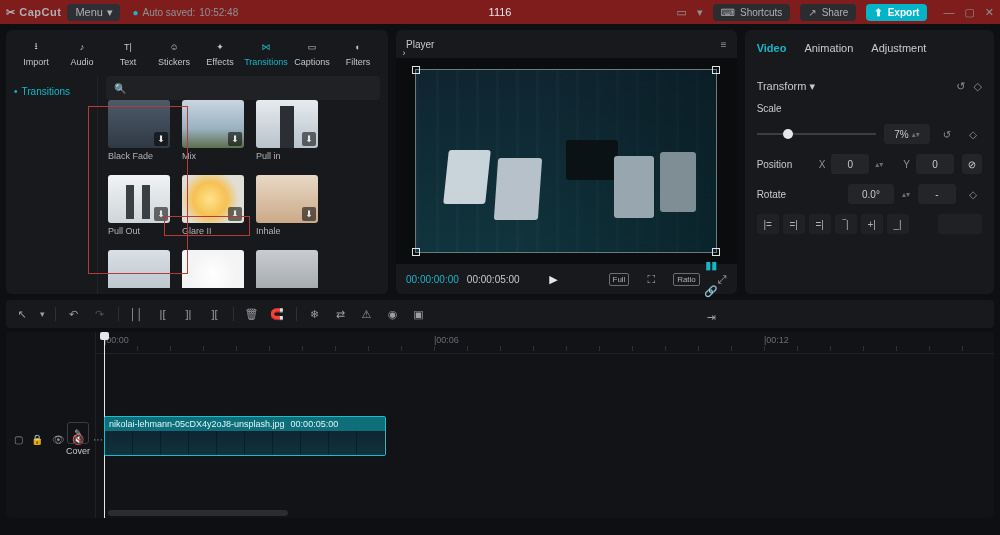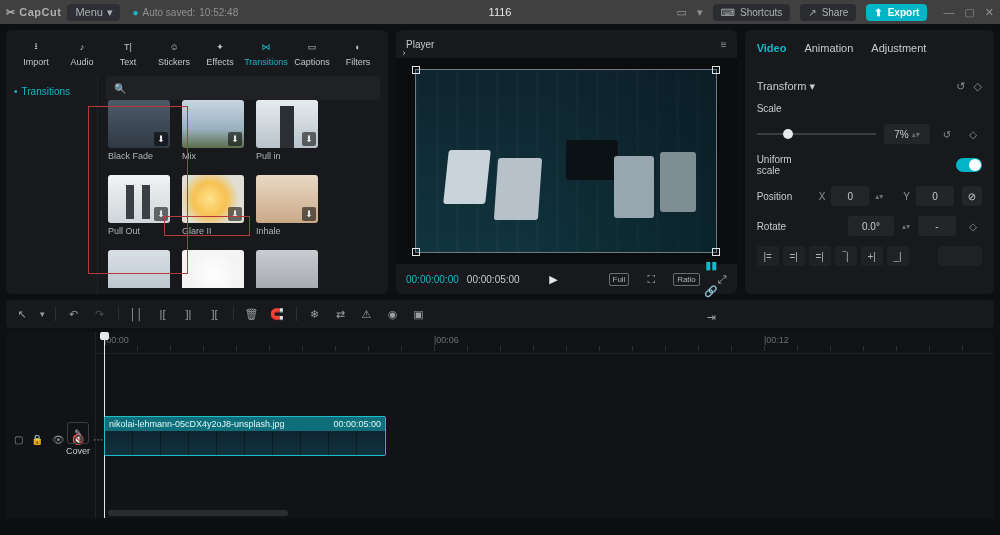--- a/index.html
+++ b/index.html
@@ -1,20 +1,20 @@
 <!DOCTYPE html>
 <html><head>
 <meta charset="utf-8">
 <style>
   * { box-sizing: border-box; margin: 0; padding: 0; font-family: -apple-system, BlinkMacSystemFont, "Segoe UI", Arial, sans-serif; }
   html, body { width: 1000px; height: 535px; background:#0e0f12; color:#c8cacc; overflow:hidden; }
   body { font-size:11px; }
 
   
-  .titlebar { height:24px; background:#404040; display:flex; align-items:center; padding:0 6px; gap:6px; color:#aeb0b3;}
+  .titlebar { height:24px; background:#7f1d1d; display:flex; align-items:center; padding:0 6px; gap:6px; color:#aeb0b3;}
   .logo { font-size:11px; font-weight:600; letter-spacing:.5px; }
   .menu-btn { background:#2e2f34; border-radius:4px; padding:2px 8px; font-size:11px; display:flex; align-items:center; gap:4px; }
   .autosave { display:flex; align-items:center; gap:4px; margin-left:6px; font-size:10px; color:#8e9195;}
   .autosave .dot{color:#16b7c9;}
   .title-center { position:absolute; left:50%; transform:translateX(-50%); font-size:11px; color:#e6e7e9;}
   .title-right { margin-left:auto; display:flex; align-items:center; gap:10px;}
   .pill { background:#2a2c30; border-radius:4px; padding:3px 8px; font-size:10px; display:flex; align-items:center; gap:5px;}
   .pill.export { background:#03b4c6; color:#fff; font-weight:600;}
   .winctl { display:flex; gap:10px; margin-left:6px; color:#8e9195;}
   .winctl span{font-size:11px;}
@@ -126,21 +126,21 @@
   .tl-left .icons-row{position:absolute; left:8px; top:102px; display:flex; gap:8px; color:#8e9195; font-size:10px;}
   .tl-left .cover{ position:absolute; left:58px; top:90px; width:28px; text-align:center; font-size:9px; color:#c8cacc;}
   .tl-left .cover .cic{width:22px;height:22px;border:1px solid #3a3d42;border-radius:3px;margin:0 auto 2px;display:flex;align-items:center;justify-content:center;}
   .tl-right{ flex:1; position:relative; overflow:hidden;}
   .ruler{ height:22px; border-bottom:1px solid #1e2024; position:relative; font-size:9px; color:#6a6d72;}
   .ruler .big{position:absolute; top:3px;}
   .ruler .tick{position:absolute; top:14px; width:1px; height:5px; background:#2e3034;}
   .playhead{ position:absolute; top:0; bottom:0; width:1px; background:#e6e7e9;}
   .playhead::before{content:"";position:absolute;left:-4px;top:0;width:9px;height:8px;background:#e6e7e9;border-radius:2px;}
   .clip{ position:absolute; left:8px; top:84px; height:40px; width:282px; background:#124e56; border:1px solid #1bbecb; border-radius:2px; overflow:hidden;}
-  .clip .hdr{height:14px;background:#0e6f7a;color:#dff6f8;font-size:9px;display:flex;align-items:center;gap:6px;padding:0 4px;justify-content:space-between;}
+  .clip .hdr{height:14px;background:#0e6f7a;color:#dff6f8;font-size:9px;display:flex;align-items:center;gap:6px;padding:0 4px;}
   .clip .thumbs{height:26px;display:flex;}
   .clip .thumbs div{flex:1;background:linear-gradient(180deg,#0f2530,#10343d);border-right:1px solid rgba(0,0,0,.3);}
 
   .scroll-h{position:absolute;left:0;right:0;bottom:0;height:10px;}
   .scroll-h .bar{position:absolute;left:12px;width:180px;top:2px;height:6px;background:#2a2c30;border-radius:3px;}
 </style>
 </head>
 <body>
 
 <div class="titlebar">
@@ -342,24 +342,20 @@
             <div class="knob"></div>
           </div>
         <div class="val-box">
             <span>7%</span>
             <span class="car">▴▾</span>
           </div>
         <span class="mini-ico">↺</span>
         <span class="mini-ico">◇</span>
       </div>
 
-      <div class="row">
-        <span class="lab">Uniform scale</span>
-        <div class="toggle"></div>
-      </div>
 
       <div class="row">
         <span class="lab">Position</span>
         <div class="xy">
             <span class="l">X</span>
             <div class="sm-box">
               <span>0</span>
             </div>
             <span class="car" style="color:#6a6d72;font-size:8px">▴▾</span>
           </div>

